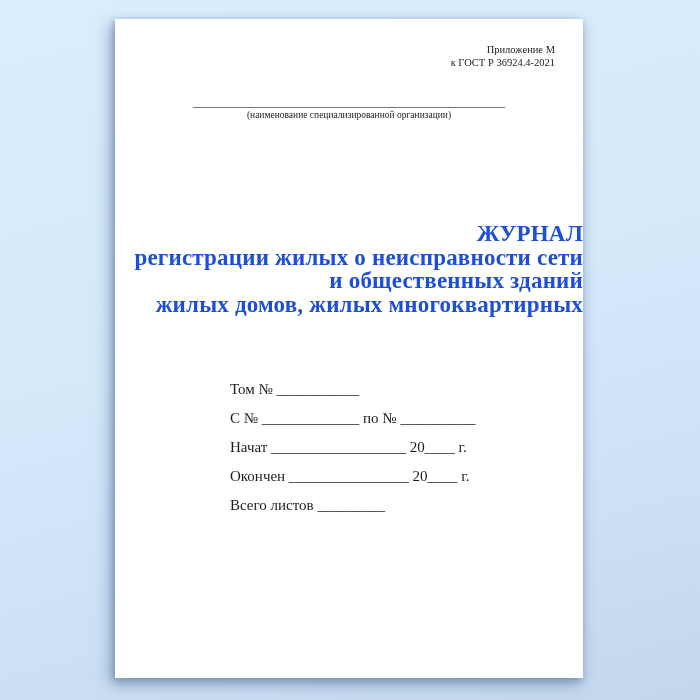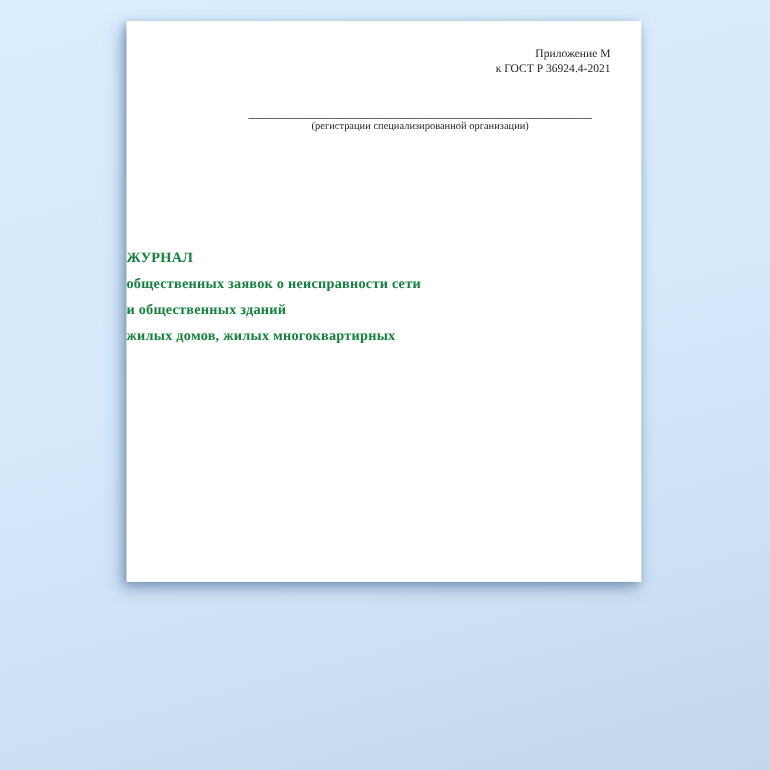--- a/index.html
+++ b/index.html
@@ -13,21 +13,21 @@
     position: relative;
     width: 700px;
     height: 700px;
     background: linear-gradient(165deg, #dbeefe 0%, #d5e9fb 45%, #cde1f5 75%, #c3d7ec 100%);
   }
   .page {
     position: absolute;
     left: 115px;
     top: 19px;
     width: 468px;
-    height: 510px;
+    height: 659px;
     background: #ffffff;
     box-shadow: -6px 6px 14px rgba(104, 132, 168, 0.50),
                 -2px 2px 5px rgba(104, 132, 168, 0.40),
                  0 4px 10px rgba(104, 132, 168, 0.45);
     color: #1d1d1d;
     font-family: "Liberation Serif", "DejaVu Serif", serif;
   }
   .annex {
     position: absolute;
     top: 25px;
@@ -36,45 +36,44 @@
     font-size: 10.5px;
     line-height: 12.5px;
     color: #1d1d1d;
   }
   .org-section {
     position: absolute;
     top: 76px;
     left: 0;
     width: 100%;
     text-align: center;
-    margin-left: 33px;
   }
   .org-line {
     font-size: 13px;
     line-height: 13px;
     white-space: nowrap;
     color: #2a2a2a;
   }
   .org-caption {
     margin-top: 1px;
     font-size: 9.5px;
     line-height: 12px;
     color: #1d1d1d;
   }
   .title {
     position: absolute;
     top: 203px;
     left: 0;
     width: 100%;
-    text-align: left;
+    text-align: right;
     font-weight: bold;
-    font-size: 13px;
+    font-size: 23px;
     line-height: 23.5px;
     letter-spacing: 0.2px;
-    color: #15803d;
+    color: #1d4ed8;
   }
   .form-fields {
     position: absolute;
     top: 356px;
     left: 115px;
     font-size: 15px;
     line-height: 29px;
     white-space: nowrap;
     color: #1d1d1d;
   }
@@ -85,25 +84,32 @@
 <div class="scene">
   <div class="page">
 
     <div class="annex">
       <div>Приложение М</div>
       <div>к ГОСТ Р 36924.4-2021</div>
     </div>
 
     <div class="org-section">
       <div class="org-line">________________________________________________</div>
-      <div class="org-caption">(регистрации специализированной организации)</div>
+      <div class="org-caption">(наименование специализированной организации)</div>
     </div>
 
     <div class="title">
       <div>ЖУРНАЛ</div>
-      <div>общественных заявок о неисправности сети</div>
+      <div>регистрации жилых о неисправности сети</div>
       <div>и общественных зданий</div>
       <div>жилых домов, жилых многоквартирных</div>
     </div>
 
+    <div class="form-fields">
+      <div>Том № ___________</div>
+      <div>С № _____________ по № __________</div>
+      <div>Начат __________________ 20____ г.</div>
+      <div>Окончен ________________ 20____ г.</div>
+      <div>Всего листов _________</div>
+    </div>
 
   </div>
 </div>
 
 </body></html>

